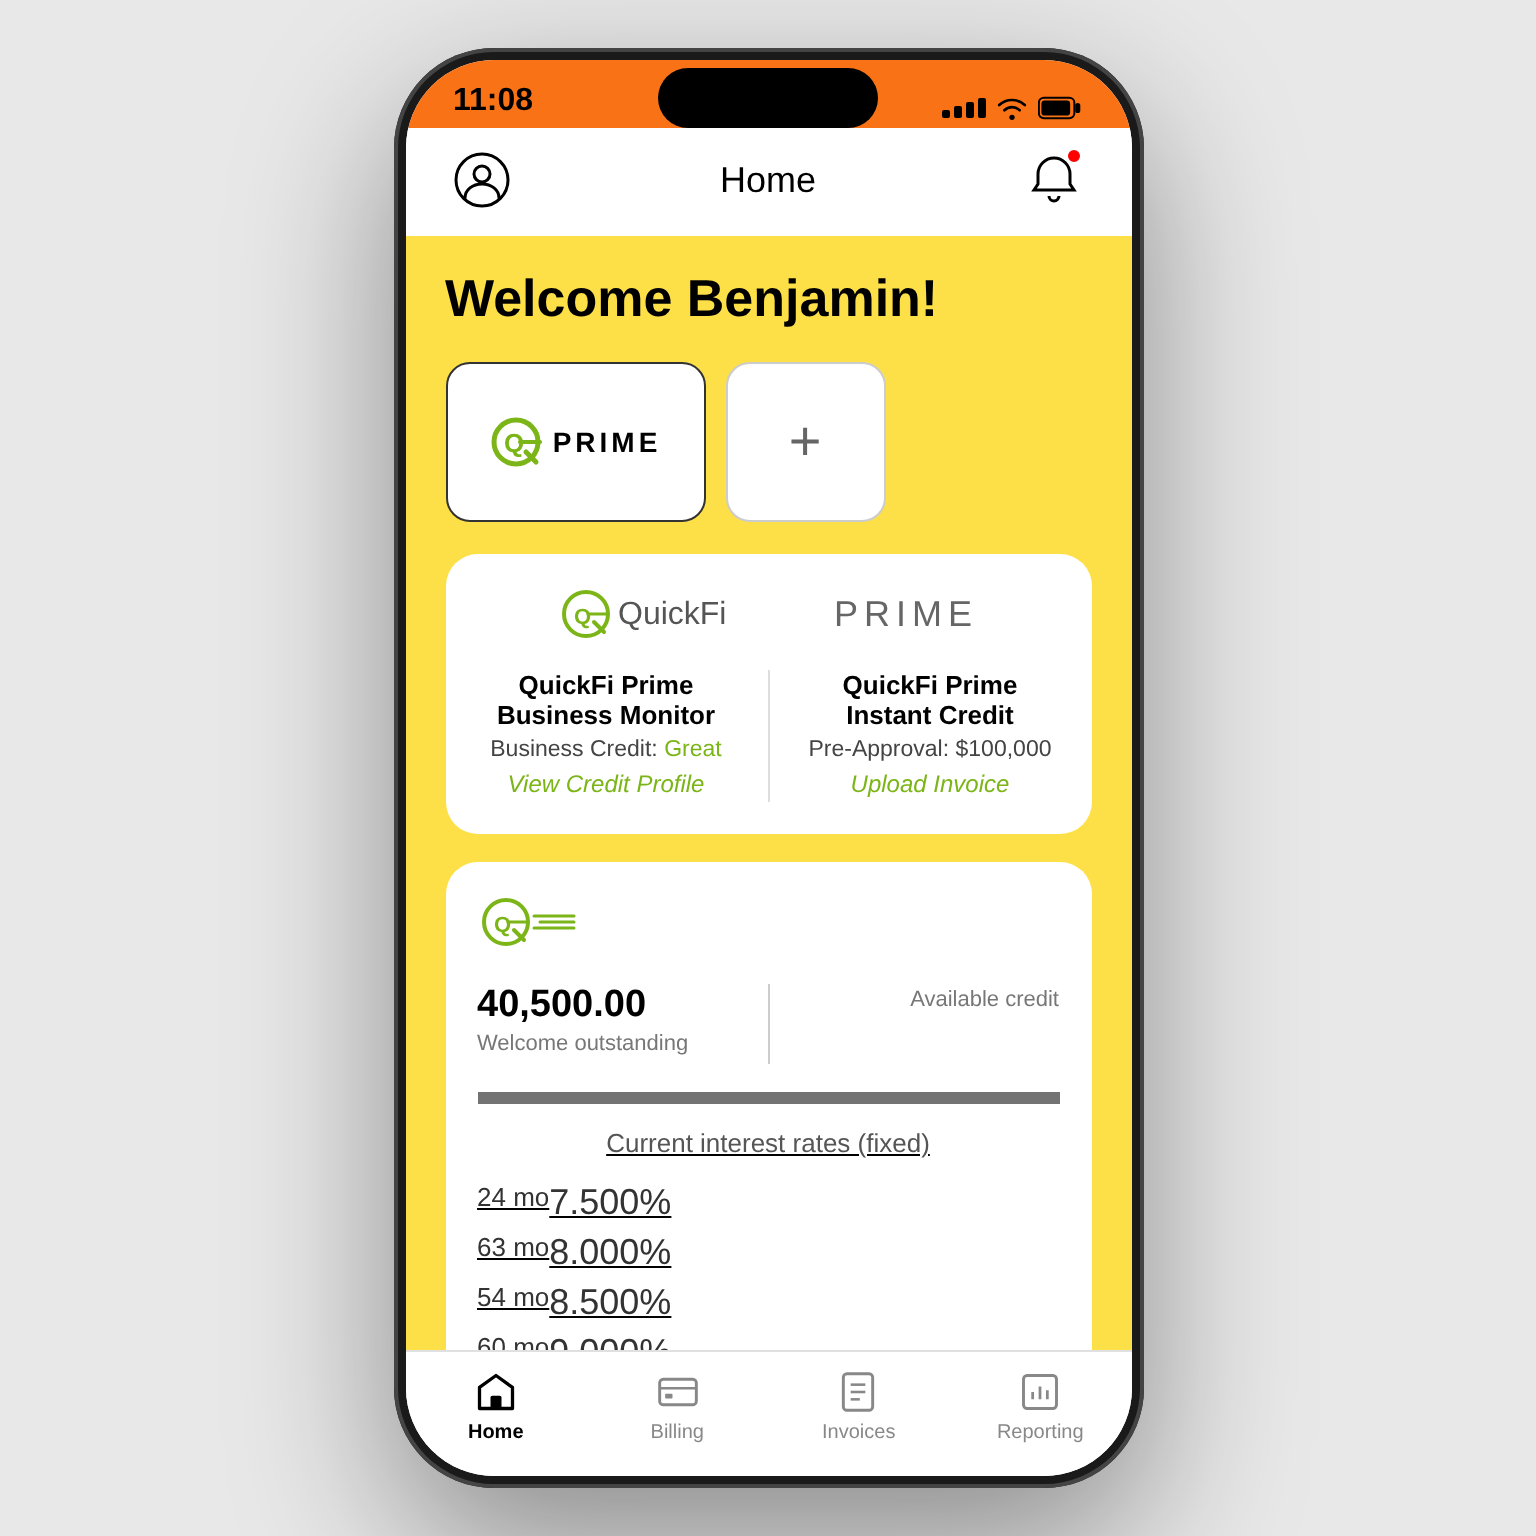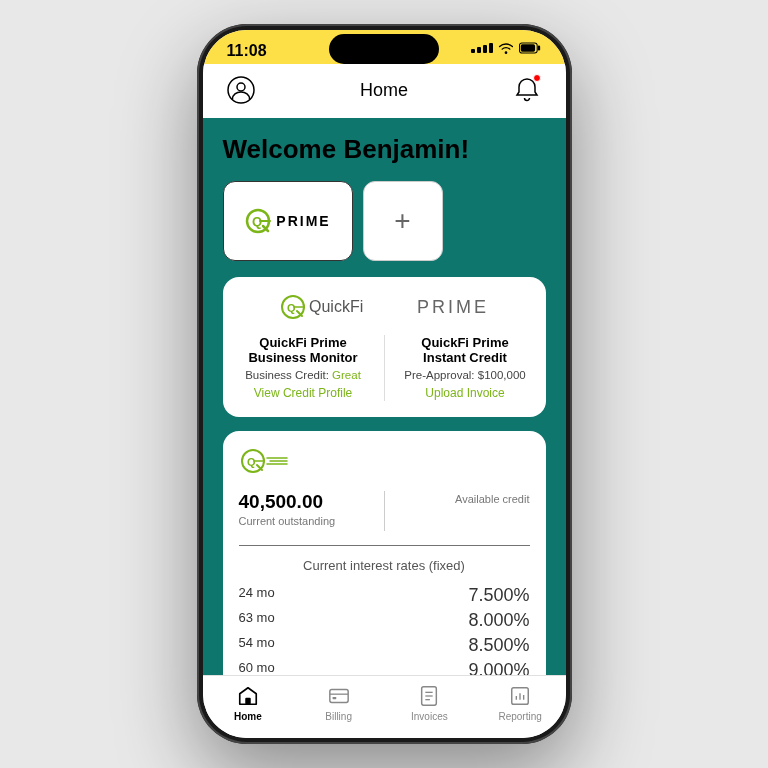--- a/index.html
+++ b/index.html
@@ -29,25 +29,25 @@
       border-radius: 44px;
       overflow: hidden;
       display: flex;
       flex-direction: column;
     }
 
     
     .status-bar {
       display: flex;
       justify-content: space-between;
-      align-items: flex-start;
+      align-items: flex-end;
       padding: 12px 24px 4px;
       font-size: 15px;
       font-weight: 600;
-      background: #fde047;
+      background: #f97316;
       position: relative;
       z-index: 10;
     }
 
     .status-bar .time {
       font-size: 16px;
       font-weight: 700;
       color: #000;
     }
 
@@ -108,21 +108,21 @@
       width: 8px; height: 8px;
       background: red;
       border-radius: 50%;
       border: 1px solid #fff;
     }
 
     
     .content {
       flex: 1;
       overflow-y: auto;
-      background: #0f766e;
+      background: #fde047;
       padding: 0;
     }
 
     .content-inner {
       padding: 16px 20px;
     }
 
     .welcome-text {
       font-size: 26px;
       font-weight: 700;
@@ -215,20 +215,21 @@
       color: #444;
       margin-bottom: 2px;
     }
 
     .feature-link {
       font-size: 12px;
       color: #7cb518;
       font-weight: 500;
       cursor: pointer;
       text-decoration: none;
+      font-style: italic;
     }
 
     .divider-v {
       width: 1px;
       background: #ddd;
       align-self: stretch;
     }
 
     
     .credit-section {
@@ -268,35 +269,36 @@
     }
 
     .divider-h {
       width: 1px;
       height: 40px;
       background: #ccc;
       margin: 0 12px;
     }
 
     .rates-section {
-      border-top: 1px solid #737373;
+      border-top: 6px solid #737373;
       padding-top: 12px;
       margin-bottom: 0;
+      text-decoration: underline;
     }
 
     .rates-title {
       font-size: 13px;
       color: #555;
       text-align: center;
       margin-bottom: 10px;
     }
 
     .rate-row {
       display: flex;
-      justify-content: space-between;
+      justify-content: flex-start;
       padding: 2px 0;
     }
 
     .rate-term {
       font-size: 13px;
       color: #333;
     }
 
     .rate-value {
       font-size: 18px;
@@ -475,21 +477,21 @@
 
               <line x1="28" y1="11" x2="48" y2="11" stroke="#7cb518" stroke-width="1.5" stroke-linecap="round"></line>
               <line x1="31" y1="14" x2="48" y2="14" stroke="#7cb518" stroke-width="1.5" stroke-linecap="round"></line>
               <line x1="28" y1="17" x2="48" y2="17" stroke="#7cb518" stroke-width="1.5" stroke-linecap="round"></line>
             </svg>
           </div>
 
           <div class="credit-amounts">
             <div class="credit-col">
               <div class="credit-amount">40,500.00</div>
-              <div class="credit-label">Current outstanding</div>
+              <div class="credit-label">Welcome outstanding</div>
             </div>
             <div class="divider-h"></div>
             <div class="credit-col right">
               <div class="credit-label">Available credit</div>
             </div>
           </div>
 
           <div class="rates-section">
             <div class="rates-title">Current interest rates (fixed)</div>
             <div>

